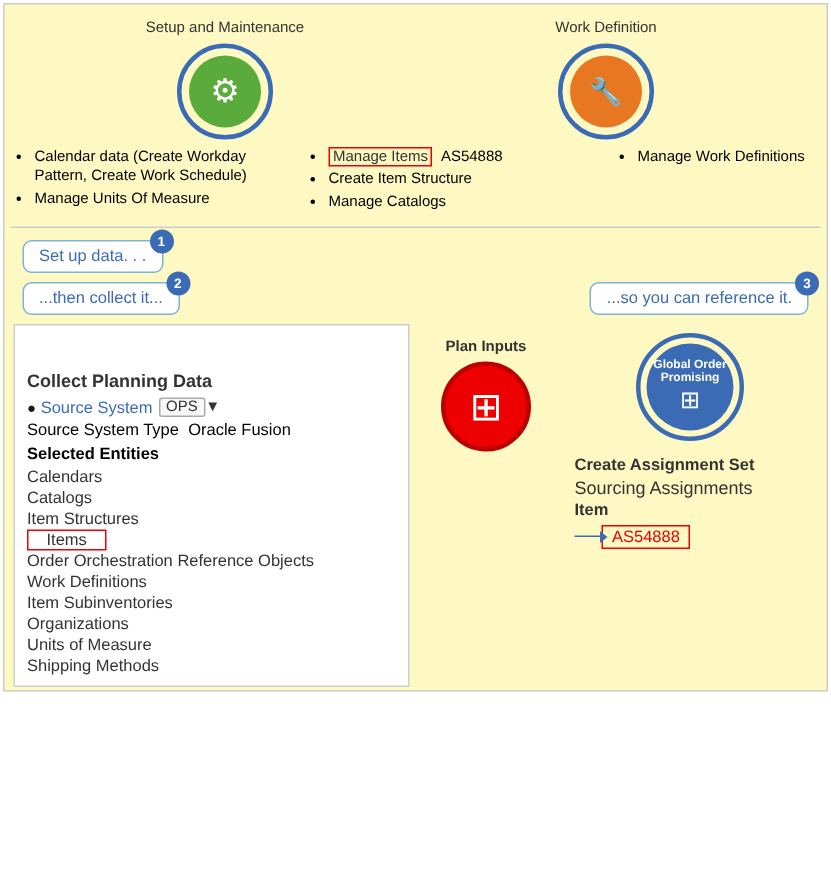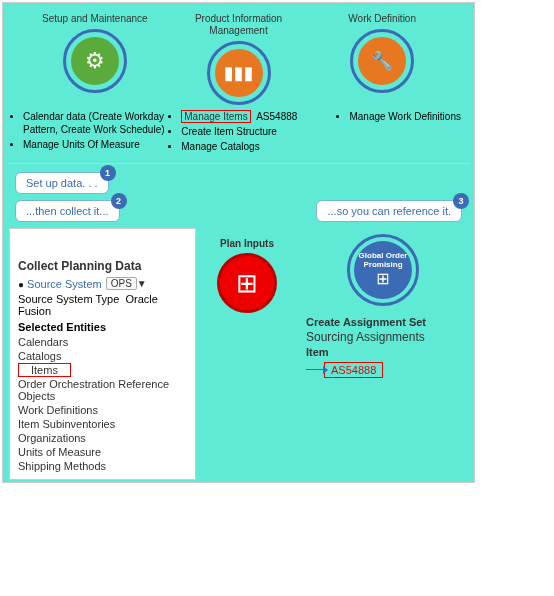--- a/index.html
+++ b/index.html
@@ -6,23 +6,23 @@
     body {
       font-family: Arial, sans-serif;
       font-size: 12px;
       background: #fff;
       width: 554px;
       height: 596px;
       overflow: hidden;
     }
     .outer {
       border: 1px solid #ccc;
-      width: 473px;
+      width: 550px;
       margin: 2px;
-      background: #5eead4;
+      background: #fef9c3;
     }
 
     
     .top-section {
       display: flex;
       justify-content: space-around;
       align-items: flex-start;
       padding: 10px 20px 5px 20px;
       border-bottom: none;
     }
@@ -339,28 +339,20 @@
 
     <div class="module">
       <div class="module-title">Setup and Maintenance</div>
       <div class="circle-blue-ring">
         <div class="circle-inner-green">
           <span class="gear-icon">⚙</span>
         </div>
       </div>
     </div>
 
-    <div class="module">
-      <div class="module-title">Product Information Management</div>
-      <div class="circle-blue-ring">
-        <div class="circle-inner-orange">
-          <span class="barcode-icon">▮▮▮</span>
-        </div>
-      </div>
-    </div>
 
     <div class="module">
       <div class="module-title">Work Definition</div>
       <div class="circle-blue-ring">
         <div class="circle-inner-orange">
           <span class="gear-icon" style="font-size:18px;">🔧</span>
         </div>
       </div>
     </div>
   </div>
@@ -422,20 +414,21 @@
         <span style="font-size:10px; color:#333;">▼</span>
       </div>
       <div class="source-type-row">
         <span>Source System Type</span>
         &nbsp;<span>Oracle Fusion</span>
       </div>
       <div class="selected-entities-label">Selected Entities</div>
       <ul class="entity-list">
         <li>Calendars</li>
         <li>Catalogs</li>
+        <li>Item Structures</li>
         <li class="highlighted" style="border:1.5px solid #e00; padding:0 12px; display:inline-block; color:#333;">Items</li>
         <li>Order Orchestration Reference Objects</li>
         <li>Work Definitions</li>
         <li>Item Subinventories</li>
         <li>Organizations</li>
         <li>Units of Measure</li>
         <li>Shipping Methods</li>
       </ul>
     </div>
 

